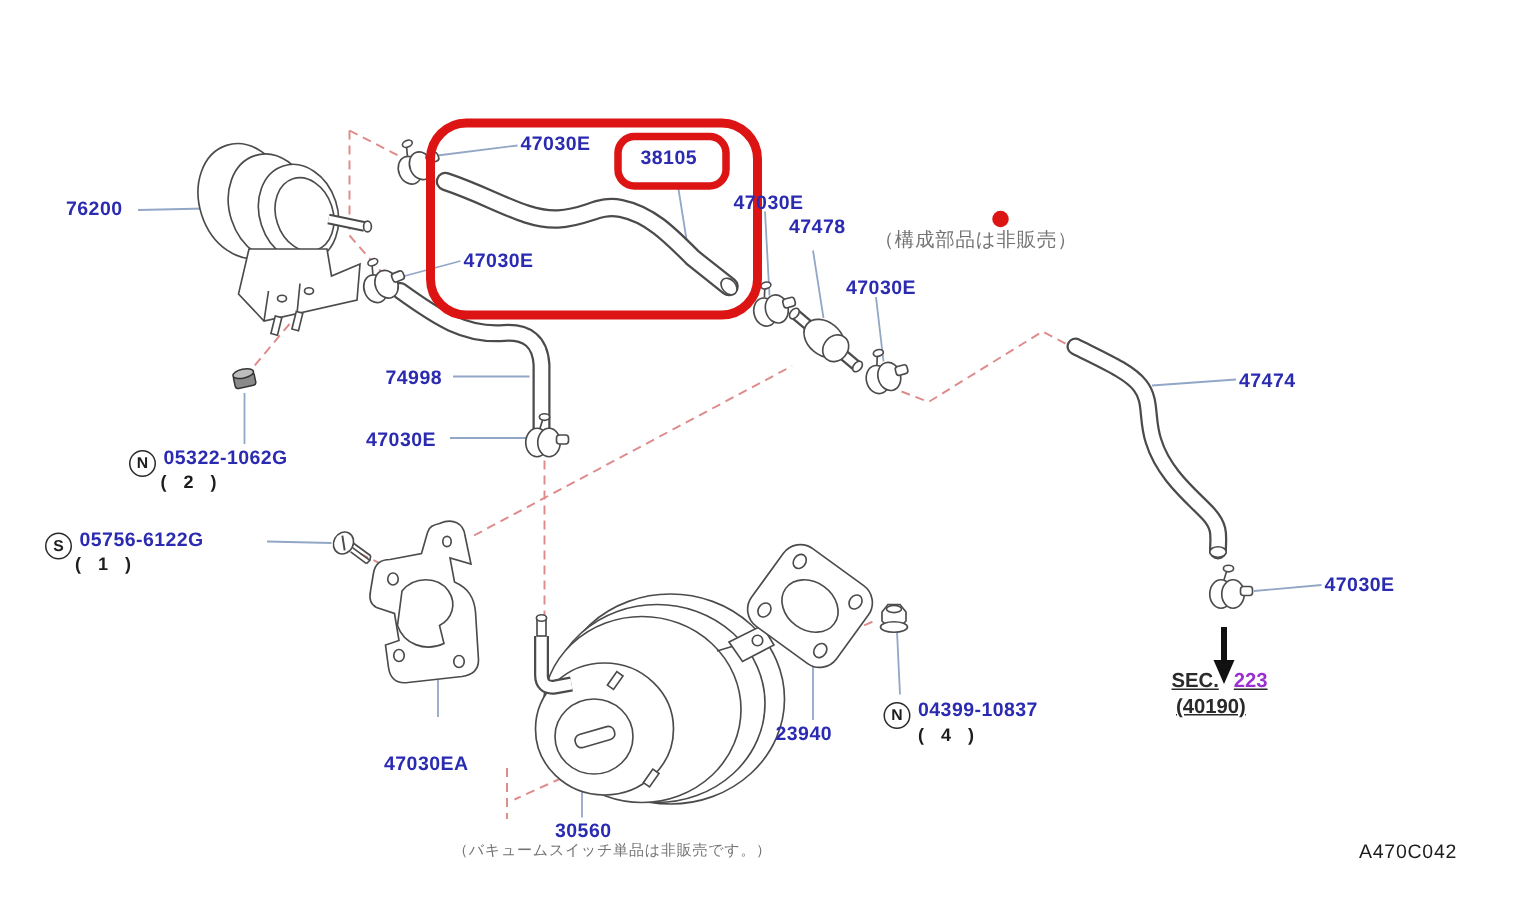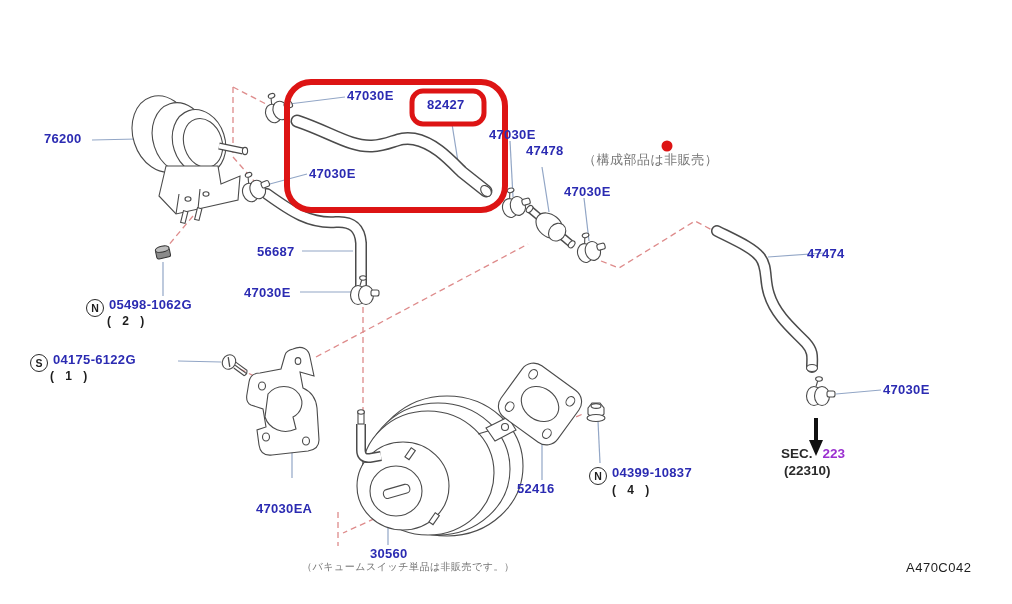--- a/index.html
+++ b/index.html
@@ -8,21 +8,21 @@
   #artwork{position:absolute;left:0;top:0;}
   .label{position:absolute;font:bold 13px "Liberation Sans",sans-serif;color:#2b2bb2;
          letter-spacing:.3px;white-space:nowrap;}
   .qty{position:absolute;font:bold 12px "Liberation Sans",sans-serif;color:#1d1d1d;
        letter-spacing:4px;white-space:nowrap;}
   .note{position:absolute;font:13px "Liberation Sans",sans-serif;color:#737373;
         letter-spacing:.5px;white-space:nowrap;}
   .sym{display:inline-block;width:16px;height:16px;border:1.5px solid #2a2a2a;border-radius:50%;
        color:#1d1d1d;font:bold 10.5px/16px "Liberation Sans",sans-serif;text-align:center;
        margin-right:5px;vertical-align:-3px;background:#fff;letter-spacing:0;}
-  .sec{position:absolute;font:bold 13.5px "Liberation Sans",sans-serif;color:#2a2a2a;white-space:nowrap;}
+  .sec{position:absolute;font:bold 13.5px "Liberation Sans",sans-serif;color:#2a2a2a;white-space:nowrap;text-decoration:underline;}
   .sec .sec-num{color:#9b30d0;margin-left:10px;}
   .code{position:absolute;font:13px "Liberation Sans",sans-serif;color:#1d1d1d;letter-spacing:.5px;}
   svg .ln{stroke:#4b4b4b;stroke-width:1.1;fill:none;}
   svg .fw{stroke:#4b4b4b;stroke-width:1.1;fill:#fff;}
 </style>
 </head>
 <body>
 
 <div id="stage">
 
@@ -182,50 +182,50 @@
       <polygon points="809,440 823,440 816,456" fill="#111"></polygon>
     </g>
 
     <rect x="287" y="82" width="218" height="128" rx="24" fill="none" stroke="#dd1414" stroke-width="6"></rect>
     <rect x="412" y="91" width="72" height="33" rx="11" fill="none" stroke="#dd1414" stroke-width="5"></rect>
     <circle cx="667" cy="146" r="5.5" fill="#dd1414"></circle>
   </svg>
 
   <div class="label" style="left:44px;top:131px">76200</div>
   <div class="label" style="left:347px;top:88px">47030E</div>
-  <div class="label" style="left:427px;top:97px">82427</div>
+  <div class="label" style="left:427px;top:97px">38105</div>
   <div class="label" style="left:309px;top:166px">47030E</div>
   <div class="label" style="left:489px;top:127px">47030E</div>
   <div class="label" style="left:526px;top:143px">47478</div>
   <div class="label" style="left:564px;top:184px">47030E</div>
-  <div class="label" style="left:257px;top:244px">56687</div>
+  <div class="label" style="left:257px;top:244px">74998</div>
   <div class="label" style="left:244px;top:285px">47030E</div>
-  <div class="label" style="left:807px;top:246px">47474</div>
+  <div class="label" style="left:826px;top:246px">47474</div>
   <div class="label" style="left:883px;top:382px">47030E</div>
   <div class="label" style="left:256px;top:501px">47030EA</div>
-  <div class="label" style="left:517px;top:481px">52416</div>
+  <div class="label" style="left:517px;top:481px">23940</div>
   <div class="label" style="left:370px;top:546px">30560</div>
 
   <div class="label" style="left:86px;top:297px">
-    <span class="sym">N</span><span>05498-1062G</span>
+    <span class="sym">N</span><span>05322-1062G</span>
   </div>
   <div class="qty" style="left:107px;top:314px">( 2 )</div>
 
   <div class="label" style="left:30px;top:352px">
-    <span class="sym">S</span><span>04175-6122G</span>
+    <span class="sym">S</span><span>05756-6122G</span>
   </div>
   <div class="qty" style="left:50px;top:369px">( 1 )</div>
 
   <div class="label" style="left:589px;top:465px">
     <span class="sym">N</span><span>04399-10837</span>
   </div>
   <div class="qty" style="left:612px;top:483px">( 4 )</div>
 
   <div class="sec" style="left:781px;top:446px">
     <span>SEC.</span><span class="sec-num">223</span>
   </div>
-  <div class="sec" style="left:784px;top:463px">(22310)</div>
+  <div class="sec" style="left:784px;top:463px">(40190)</div>
 
   <div class="note" style="left:583px;top:151px">（構成部品は非販売）</div>
   <div class="note" style="left:302px;top:560px;font-size:10px">（バキュームスイッチ単品は非販売です。）</div>
   <div class="code" style="left:906px;top:560px">A470C042</div>
 
 </div>
 
 </body></html>

